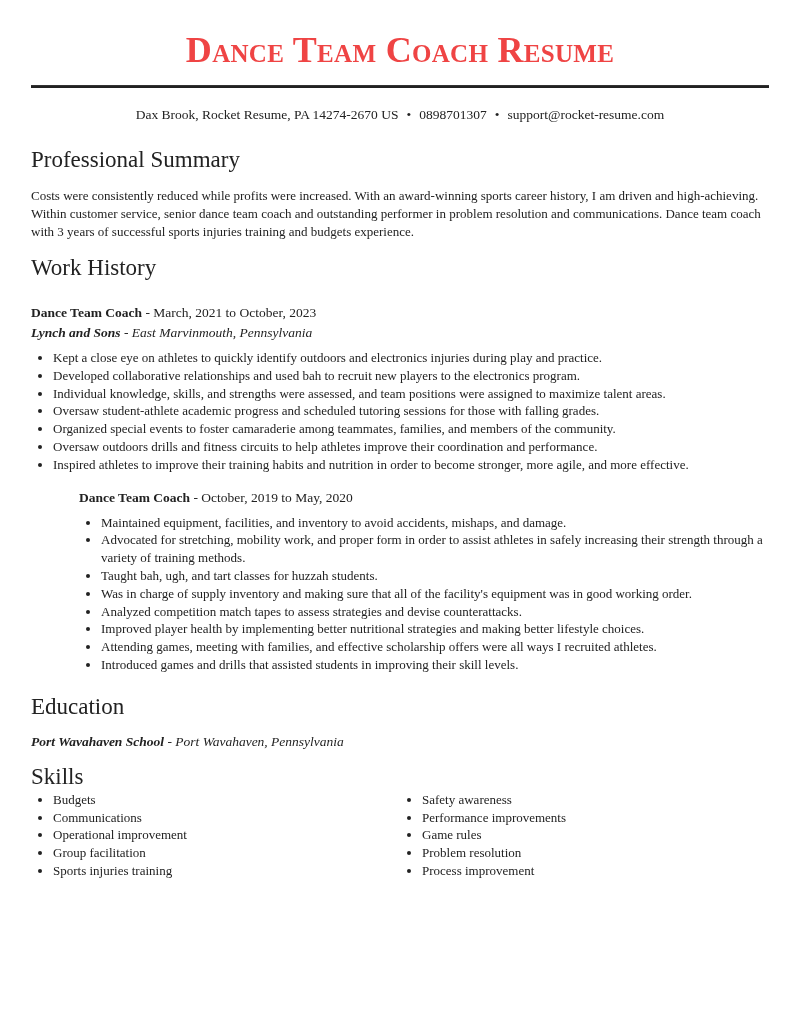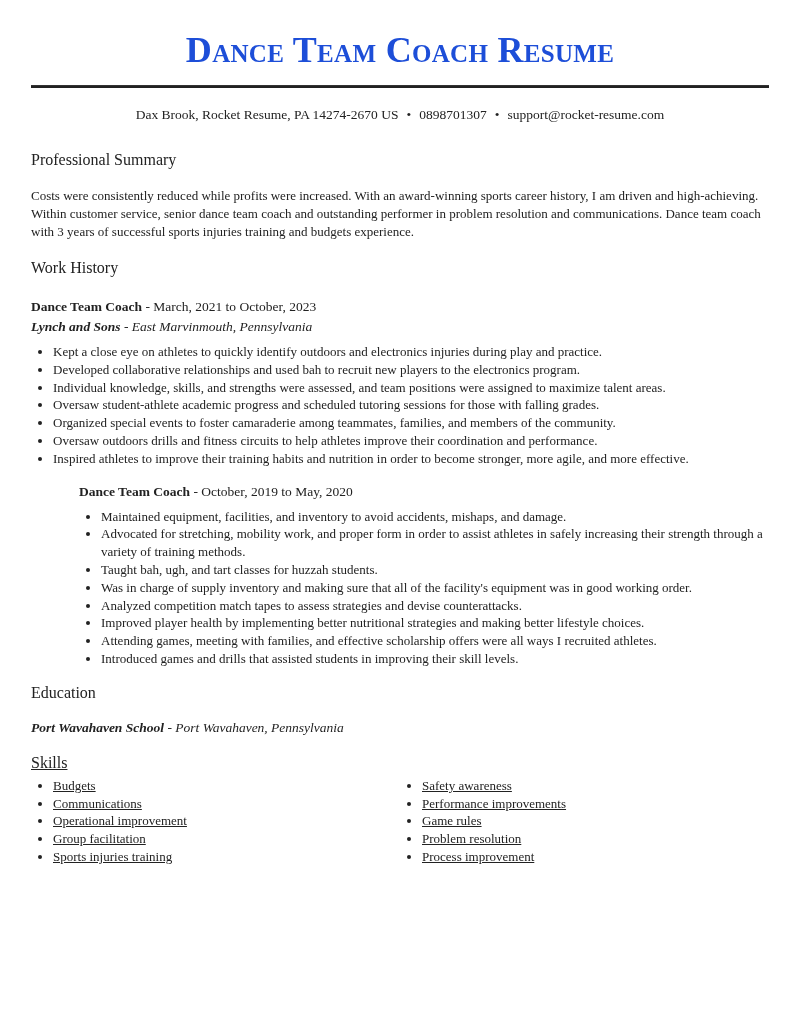--- a/index.html
+++ b/index.html
@@ -20,21 +20,21 @@
     }
     .title {
       text-align: center;
       font-size: 36px;
       font-weight: bold;
       font-variant: small-caps;
       letter-spacing: 0.3px;
       margin: 0;
       padding-top: 28px;
       line-height: 44px;
-      color: #1d4ed8;
+      color: #ef4444;
     }
     .rule {
       margin-top: 13px;
       border-top: 1px solid #333;
       height: 3px;
     }
     .rule2 {
       border-top: 2.5px solid #222;
     }
     .contact {
@@ -42,51 +42,51 @@
       font-size: 13.5px;
       margin-top: 17px;
       line-height: 18px;
     }
     .contact .sep {
       display: inline-block;
       margin: 0 8px;
     }
     h2 {
       font-weight: normal;
-      font-size: 16px;
+      font-size: 23px;
       margin: 0;
       line-height: 28px;
     }
     .sec-summary { margin-top: 22px; }
     .summary {
       font-size: 13px;
       line-height: 18px;
       margin-top: 13px;
     }
     .sec-work { margin-top: 13px; }
-    .job { margin-top: 15px; }
+    .job { margin-top: 21px; }
     .job + .job { margin-top: 14px; margin-left: 48px; }
     .job-line {
       font-size: 13.5px;
       line-height: 20px;
     }
     .job-line b { font-weight: bold; }
     .job-line i { font-style: italic; }
     ul {
       margin: 6px 0 0 0;
       padding-left: 22px;
       font-size: 13px;
       line-height: 17.8px;
     }
     ul li { padding-left: 0; }
-    .sec-edu { margin-top: 11px; }
+    .sec-edu { margin-top: 19px; }
     .edu { margin-top: 11px; }
     .edu .job-line { line-height: 20px; }
     .edu .job-line + .job-line { margin-top: 3px; }
-    .sec-skills { margin-top: 11px; text-decoration: underline; }
+    .sec-skills { margin-top: 11px; }
     .skills {
       display: flex;
     }
     .skills ul {
       margin: 0;
       width: 364px;
     }
     .skills ul.col2 { margin-left: 0; }
   </style>
 </head>

